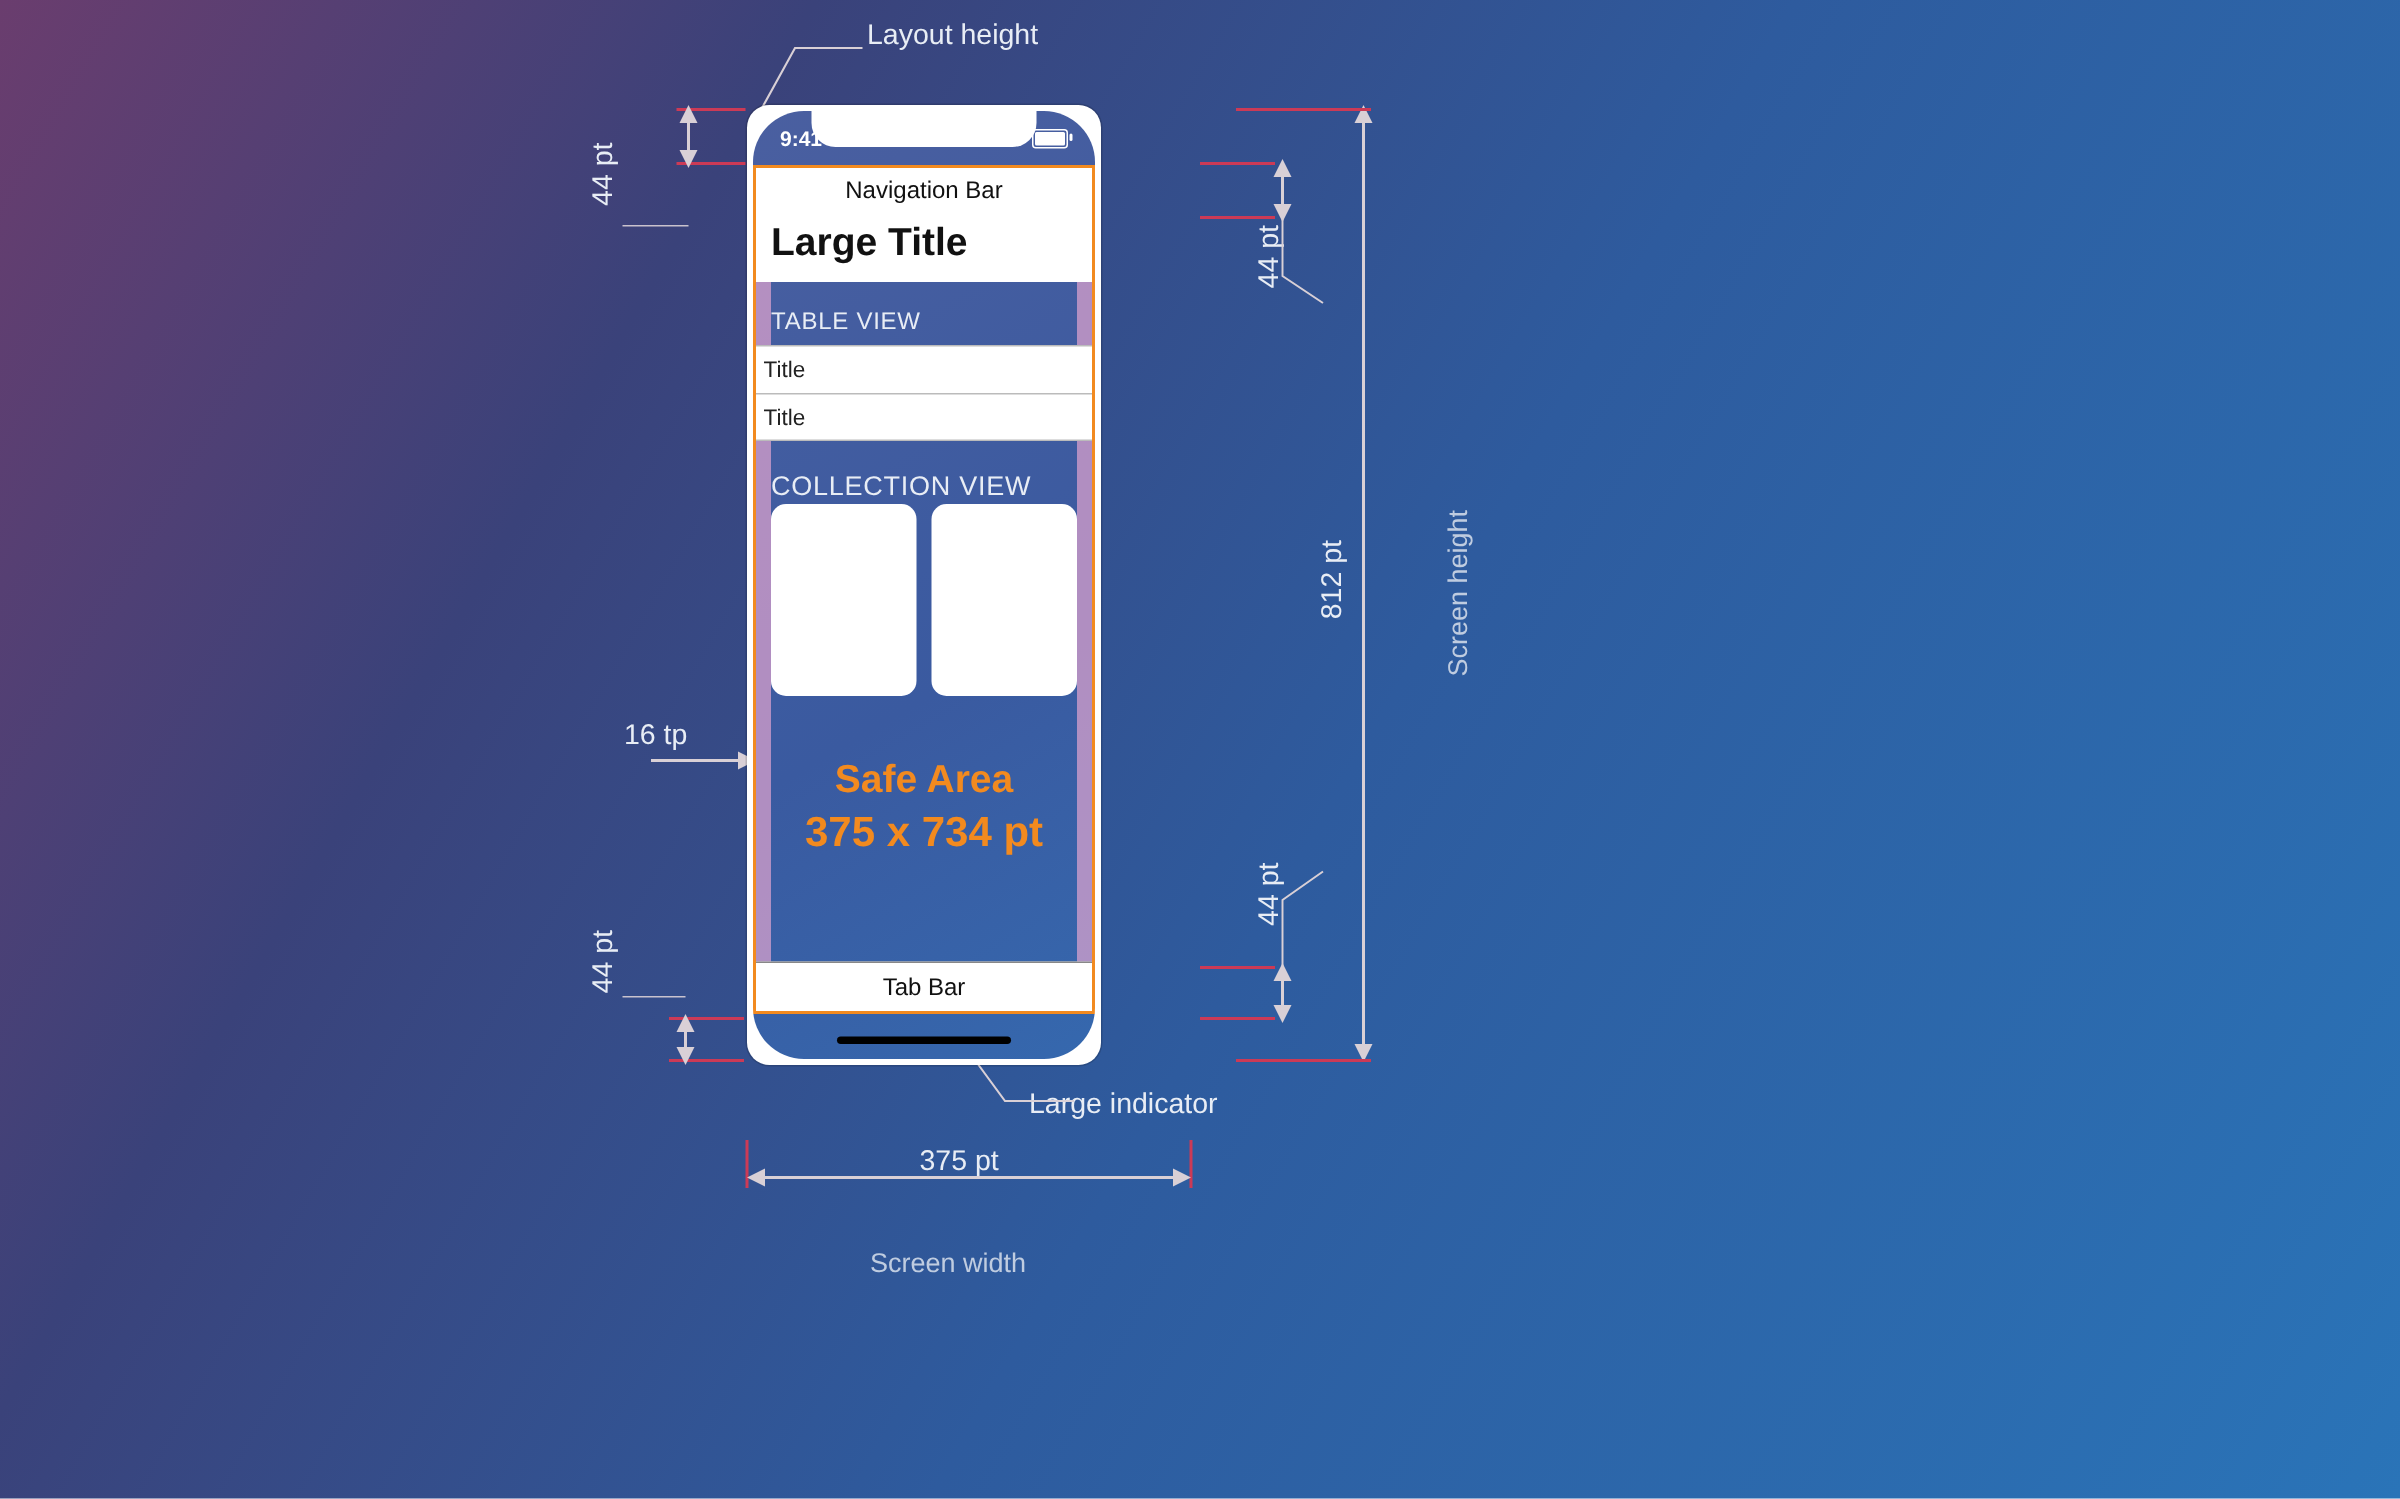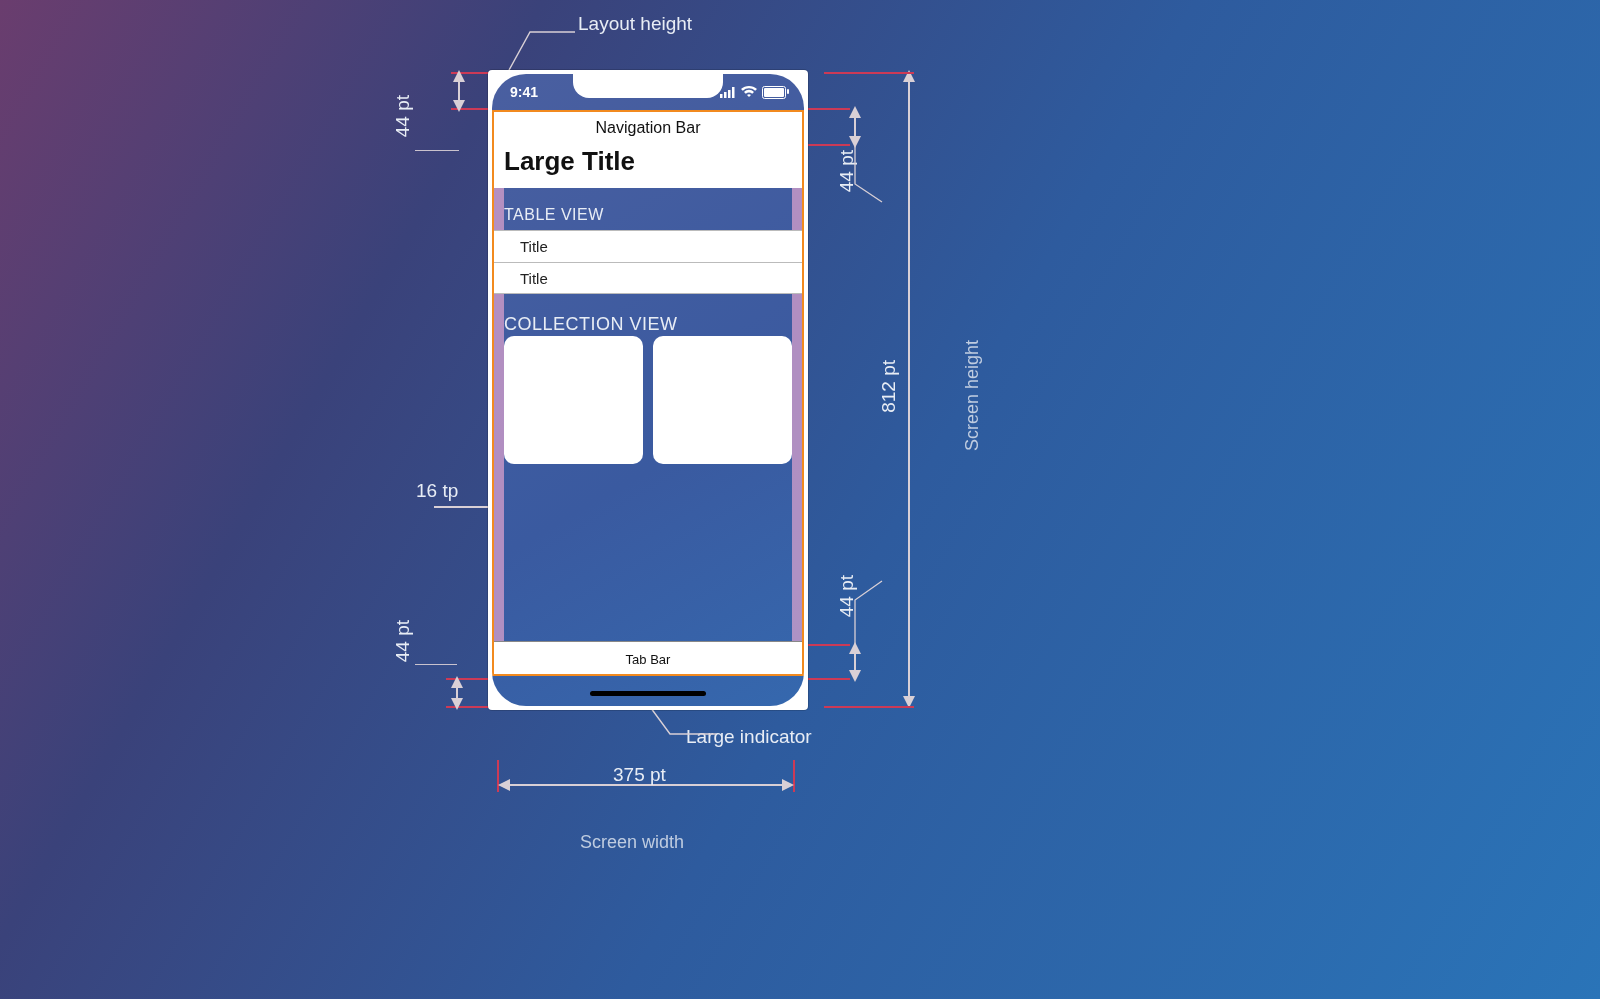--- a/index.html
+++ b/index.html
@@ -17,22 +17,22 @@
   .red-line{position:absolute;background:#cc3a56;}
   .ext-line{position:absolute;background:#d9d0d6;opacity:.9;}
   .arrow{position:absolute;width:0;height:0;}
   .arrow.up{border-left:6px solid transparent;border-right:6px solid transparent;border-bottom:12px solid #d9d0d6;}
   .arrow.down{border-left:6px solid transparent;border-right:6px solid transparent;border-top:12px solid #d9d0d6;}
   .arrow.left{border-top:6px solid transparent;border-bottom:6px solid transparent;border-right:12px solid #d9d0d6;}
   .arrow.right{border-top:6px solid transparent;border-bottom:6px solid transparent;border-left:12px solid #d9d0d6;}
 
   
   .phone{
-    position:absolute;left:488px;top:70px;width:320px;height:640px;
-    background:#fff;border-radius:4px;box-sizing:border-box;
+    position:absolute;left:498px;top:70px;width:236px;height:640px;
+    background:#fff;border-radius:15px;box-sizing:border-box;
     box-shadow:0 0 0 1px rgba(0,0,0,.15);
   }
   .phone-body{
     position:absolute;left:4px;right:4px;top:4px;bottom:4px;border-radius:34px;overflow:hidden;
     background:linear-gradient(150deg,#4a5fa0 0%,#3a5aa0 60%,#3568ae 100%);
   }
   .notch{
     position:absolute;top:0;left:50%;transform:translateX(-50%);
     width:150px;height:24px;background:#fff;border-bottom-left-radius:16px;border-bottom-right-radius:16px;
   }
@@ -59,36 +59,36 @@
   .large-title{
     position:absolute;left:0;right:0;top:72px;height:42px;background:#fff;color:#111;
     display:flex;align-items:flex-start;padding:0 12px;font-size:26px;font-weight:600;box-sizing:border-box;
   }
   .tv-header{
     position:absolute;left:12px;top:132px;color:#e8edf5;font-size:16px;letter-spacing:.5px;
   }
   .tv-rows{
     position:absolute;left:0;right:0;top:156px;
   }
-  .tv-row{height:32px;background:#fff;color:#222;font-size:15px;display:flex;align-items:center;padding:0 28px;border-top:1px solid #bbb;box-sizing:border-box;}
+  .tv-row{height:32px;background:#fff;color:#222;font-size:15px;display:flex;align-items:center;padding:0 7px;border-top:1px solid #bbb;box-sizing:border-box;}
   .tv-row:last-child{border-bottom:1px solid #bbb;}
 
   .cv-header{position:absolute;left:12px;top:240px;color:#e8edf5;font-size:18px;letter-spacing:.5px;}
   .cv-row{position:absolute;left:12px;right:12px;top:262px;height:128px;display:flex;gap:10px;}
   .cv-cell{flex:1;background:#fff;border-radius:10px;}
 
   .safe-caption{
     position:absolute;left:0;right:0;top:430px;text-align:center;color:#f28a1f;font-weight:600;
   }
   .safe-caption .l1{font-size:26px;}
   .safe-caption .l2{font-size:28px;margin-top:4px;}
 
   .tabbar{
     position:absolute;left:0;right:0;bottom:30px;height:34px;background:#fff;color:#111;
-    display:flex;align-items:center;justify-content:center;font-size:13px;border-top:1px solid #888;
+    display:flex;align-items:center;justify-content:center;font-size:16px;border-top:1px solid #888;
   }
   .home-ind{
     position:absolute;bottom:10px;left:50%;transform:translateX(-50%);
     width:116px;height:5px;border-radius:3px;background:#000;
   }
 </style>
 </head>
 <body>
 
 <div class="stage">
@@ -204,20 +204,24 @@
             <span>Title</span>
           </div>
       </div>
 
       <div class="cv-header">COLLECTION VIEW</div>
       <div class="cv-row">
         <div class="cv-cell"></div>
         <div class="cv-cell"></div>
       </div>
 
+      <div class="safe-caption">
+        <div class="l1">Safe Area</div>
+        <div class="l2">375 x 734 pt</div>
+      </div>
 
       <div class="tabbar">
         <span>Tab Bar</span>
       </div>
 
       <div class="home-ind"></div>
 
       <div class="safe-outline"></div>
     </div>
   </div>

